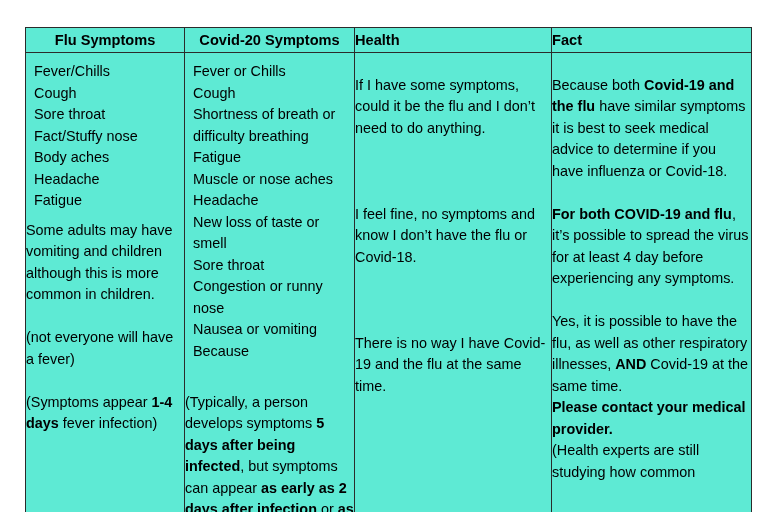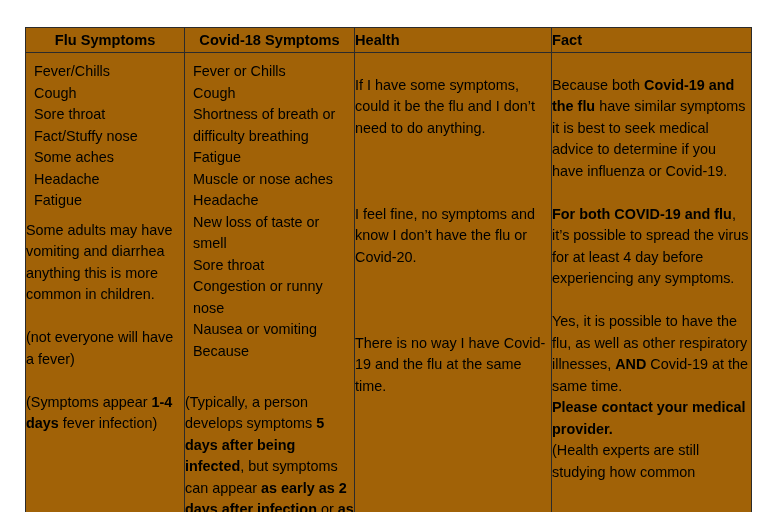--- a/index.html
+++ b/index.html
@@ -28,21 +28,21 @@
     top: 27px;
     width: 722px;
     border-collapse: collapse;
     table-layout: fixed;
     background: #ffffff;
   }
   table.cmp td, table.cmp th {
     border: 1.4px solid #2b2b2b;
     vertical-align: top;
     padding: 0;
-    background: #a16207;
+    background: #5eead4;
   }
   th.hdr {
     height: 24px;
     font-size: 14.6px;
     font-weight: bold;
     line-height: 24px;
     padding: 0 8px;
     white-space: nowrap;
   }
   th.hdr.ctr { text-align: center; }
@@ -68,39 +68,39 @@
   b { font-weight: bold; }
 </style>
 </head>
 <body>
 
 <div id="sheet">
   <table class="cmp">
     <thead>
       <tr>
         <th class="hdr ctr col1">Flu Symptoms</th>
-        <th class="hdr ctr col2">Covid-18 Symptoms</th>
+        <th class="hdr ctr col2">Covid-20 Symptoms</th>
         <th class="hdr lft col3">Health</th>
         <th class="hdr lft col4">Fact</th>
       </tr>
     </thead>
     <tbody>
       <tr>
 
         <td class="body col1">
           <div class="lines">
             <div class="ln">Fever/Chills</div>
             <div class="ln">Cough</div>
             <div class="ln">Sore throat</div>
             <div class="ln">Fact/Stuffy nose</div>
-            <div class="ln">Some aches</div>
+            <div class="ln">Body aches</div>
             <div class="ln">Headache</div>
             <div class="ln">Fatigue</div>
           </div>
-          <p class="para">Some adults may have vomiting and diarrhea anything this is more common in children.</p>
+          <p class="para">Some adults may have vomiting and children although this is more common in children.</p>
           <div class="gap"></div>
           <p class="para">(not everyone will have a fever)</p>
           <div class="gap"></div>
           <p class="para"><span>(Symptoms appear </span><b>1-4 days</b><span> fever infection)</span></p>
         </td>
 
         <td class="body col2">
           <div class="lines">
             <div>Fever or Chills</div>
             <div>Cough</div>
@@ -117,30 +117,30 @@
           <div class="gap"></div>
           <p class="para"><span>(Typically, a person develops symptoms </span><b>5 days after being infected</b><span>, but symptoms can appear </span><b>as early as 2 days after infection</b><span> or </span><b>as late as 14 days after infection,</b></p>
         </td>
 
         <td class="body col3">
           <div class="gap-sm"></div>
           <p class="para">If I have some symptoms, could it be the flu and I don’t need to do anything.</p>
           <div class="gap"></div>
           <div class="gap"></div>
           <div class="gap"></div>
-          <p class="para">I feel fine, no symptoms and know I don’t have the flu or Covid-20.</p>
+          <p class="para">I feel fine, no symptoms and know I don’t have the flu or Covid-18.</p>
           <div class="gap"></div>
           <div class="gap"></div>
           <div class="gap"></div>
           <p class="para">There is no way I have Covid-19 and the flu at the same time.</p>
         </td>
 
         <td class="body col4">
           <div class="gap-sm"></div>
-          <p class="para"><span>Because both </span><b>Covid-19 and the flu</b><span> have similar symptoms it is best to seek medical advice to determine if you have influenza or Covid-19.</span></p>
+          <p class="para"><span>Because both </span><b>Covid-19 and the flu</b><span> have similar symptoms it is best to seek medical advice to determine if you have influenza or Covid-18.</span></p>
           <div class="gap"></div>
           <p class="para"><b>For both COVID-19 and flu</b><span>, it’s possible to spread the virus for at least 4 day before experiencing any symptoms.</span></p>
           <div class="gap"></div>
           <p class="para"><span>Yes, it is possible to have the flu, as well as other respiratory illnesses, </span><b>AND</b><span> Covid-19 at the same time.</span></p>
           <p class="para"><b>Please contact your medical provider.</b></p>
           <p class="para">(Health experts are still studying how common</p>
         </td>
 
       </tr>
     </tbody>

